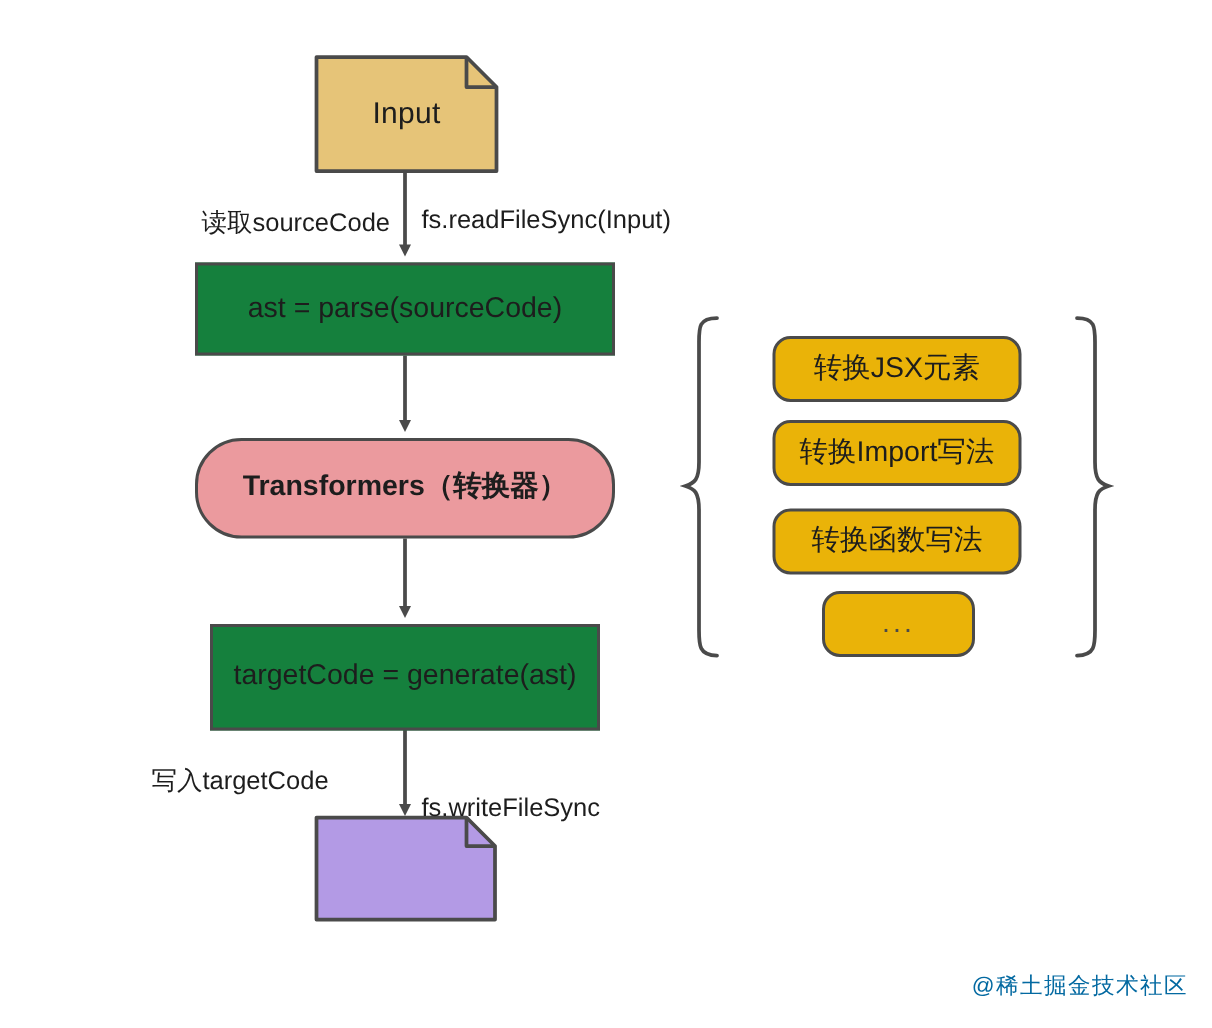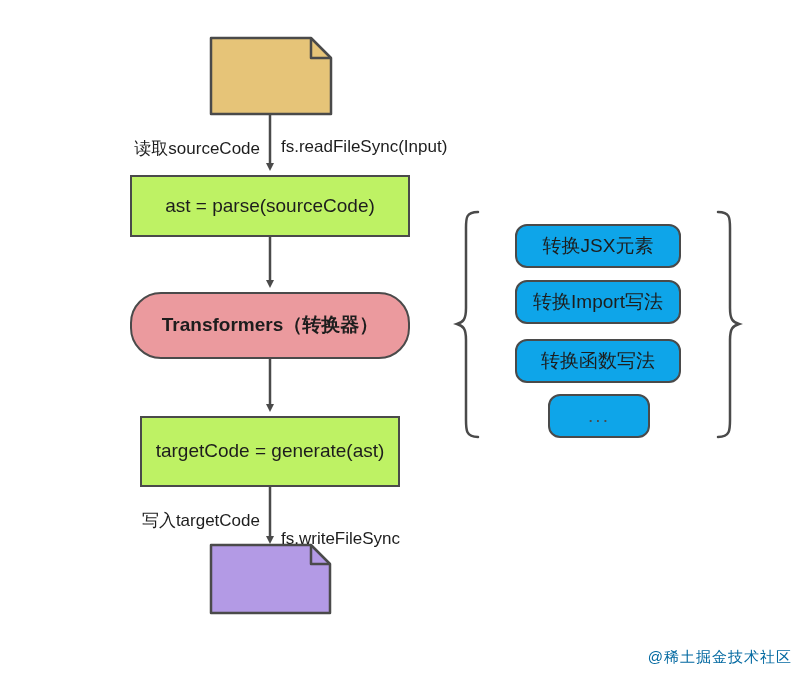--- a/index.html
+++ b/index.html
@@ -42,36 +42,36 @@
     align-items: center;
     justify-content: center;
     font-size: 20px;
     color: #1d1d1d;
     letter-spacing: 0.2px;
   }
 
   
   .rect-node {
     border: 2px solid #4a4a4a;
-    background: #bef264;
+    background: #15803d;
     font-size: 19px;
     color: #1d1d1d;
   }
   .rect-node.accent {
     background: #eb9a9e;
     border-color: #4a4a4a;
     font-weight: bold;
     font-size: 19px;
   }
 
   
   .pill-node {
     border: 2.5px solid #4a4a4a;
     border-radius: 12px;
-    background: #0ea5e9;
+    background: #eab308;
     font-size: 19px;
     color: #1d1d1d;
     text-align: right;
   }
   .pill-node.ellipsis {
     font-size: 19px;
     letter-spacing: 2px;
     color: #4a4a4a;
   }
 
@@ -137,37 +137,38 @@
 
     <path d="M718,212
              C730,212 730,218 730,228
              L730,308
              C730,320 733,322 739,324
              C733,326 730,328 730,340
              L730,420
              C730,430 730,437 718,437" fill="none" stroke="#4a4a4a" stroke-width="2.5" stroke-linecap="round"></path>
   </svg>
 
+  <div class="doc-label" style="left:211px; top:38px; width:120px; height:76px;">Input</div>
 
   <div class="edge-label right-of-arrow" style="left:281px; top:137px; width:260px;">fs.readFileSync(Input)</div>
   <div class="edge-label left-of-arrow" style="left:60px; top:137px; width:200px;">读取sourceCode</div>
 
   <div class="node rect-node" style="left:130px; top:175px; width:280px; height:62px;">
     <span>ast = parse(sourceCode)</span>
   </div>
 
   <div class="node rect-node accent" style="left:130px; top:292px; width:280px; height:67px;border-radius:31px;">
     <span>Transformers（转换器）</span>
   </div>
 
   <div class="node rect-node" style="left:140px; top:416px; width:260px; height:71px;">
     <span>targetCode = generate(ast)</span>
   </div>
 
-  <div class="edge-label left-of-arrow" style="left:60px; top:509px; width:200px;">写入targetCode</div>
+  <div class="edge-label left-of-arrow" style="left:60px; top:509px; width:200px;text-align:center;">写入targetCode</div>
   <div class="edge-label right-of-arrow" style="left:281px; top:509px; width:240px;margin-top:20px;">fs.writeFileSync</div>
 
 
   <div class="node pill-node" style="left:515px; top:224px; width:166px; height:44px;">
     <span>转换JSX元素</span>
   </div>
 
   <div class="node pill-node" style="left:515px; top:280px; width:166px; height:44px;">
     <span>转换Import写法</span>
   </div>

